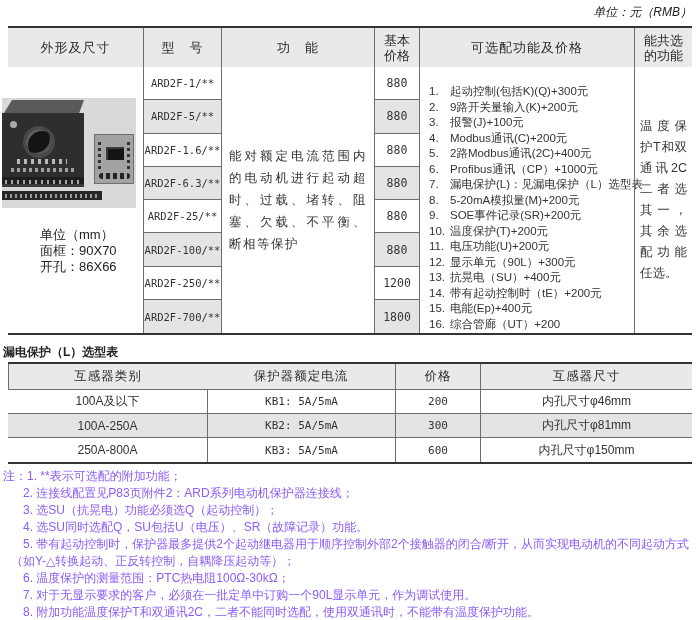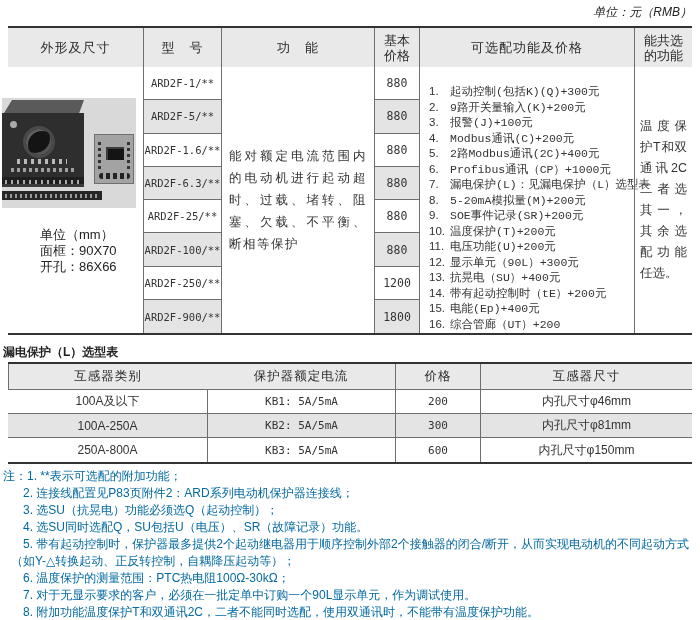--- a/index.html
+++ b/index.html
@@ -71,40 +71,40 @@
   .dims{position:absolute;left:32px;top:160px;font-size:13px;line-height:16px;color:#222;}
 
   
   .func-cell{padding:0 7px;font-size:12.5px;line-height:22px;letter-spacing:1.5px;
     text-align:justify;display:flex;align-items:center;}
 
   
   .opt-cell{display:block;padding:17px 2px 0 9px;}
   .opt-line{display:flex;font-size:11.5px;line-height:15.5px;white-space:nowrap;}
   .opt-num{width:21px;flex:none;}
-  .opt-text{flex:none;font-family:Liberation Mono, monospace;}
+  .opt-text{flex:none;}
 
   
   .shared-cell{padding:0 5px;font-size:12.5px;line-height:21px;text-align:justify;
     text-align-last:left;display:flex;align-items:center;}
 
   
   .t2-title{position:absolute;left:3px;top:344px;font-size:12px;font-weight:bold;color:#222;}
   .table2{
     position:absolute;left:8px;top:362px;width:684px;
     border-top:2px solid #333;border-bottom:2px solid #333;
     display:grid;
     grid-template-columns:199px 188px 85px 212px;
     grid-template-rows:26px 24px 24px 24px;
     background:#fff;font-size:12px;
   }
   .table2 .th{font-size:12.5px;letter-spacing:1px;}
 
   
-  .notes{position:absolute;left:3px;top:468px;font-size:12px;line-height:17px;color:#0369a1;}
+  .notes{position:absolute;left:3px;top:468px;font-size:12px;line-height:17px;color:#8b5cf6;}
   .note-line{white-space:nowrap;}
   .n-num{margin-left:20px;}
   .n-cont{margin-left:8px;}
 </style>
 </head>
 <body>
 
 <div class="unit-label">单位：元（RMB）</div>
 
 <div class="table1">
@@ -153,21 +153,21 @@
     </div>
   </div>
 
   <div class="cell v hb c2 r1 model-cell mono">ARD2F-1/**</div>
   <div class="cell v hb c2 r2 model-cell mono alt">ARD2F-5/**</div>
   <div class="cell v hb c2 r3 model-cell mono">ARD2F-1.6/**</div>
   <div class="cell v hb c2 r4 model-cell mono alt">ARD2F-6.3/**</div>
   <div class="cell v hb c2 r5 model-cell mono">ARD2F-25/**</div>
   <div class="cell v hb c2 r6 model-cell mono alt">ARD2F-100/**</div>
   <div class="cell v hb c2 r7 model-cell mono">ARD2F-250/**</div>
-  <div class="cell v c2 r8 model-cell mono alt">ARD2F-900/**</div>
+  <div class="cell v c2 r8 model-cell mono alt">ARD2F-700/**</div>
 
   <div class="cell v c3 rowspan func-cell">
     <div>能对额定电流范围内的电动机进行起动超时、过载、堵转、阻塞、欠载、不平衡、断相等保护</div>
   </div>
 
   <div class="cell v hb c4 r1 price-cell mono">880</div>
   <div class="cell v hb c4 r2 price-cell mono alt">880</div>
   <div class="cell v hb c4 r3 price-cell mono">880</div>
   <div class="cell v hb c4 r4 price-cell mono alt">880</div>
   <div class="cell v hb c4 r5 price-cell mono">880</div>

